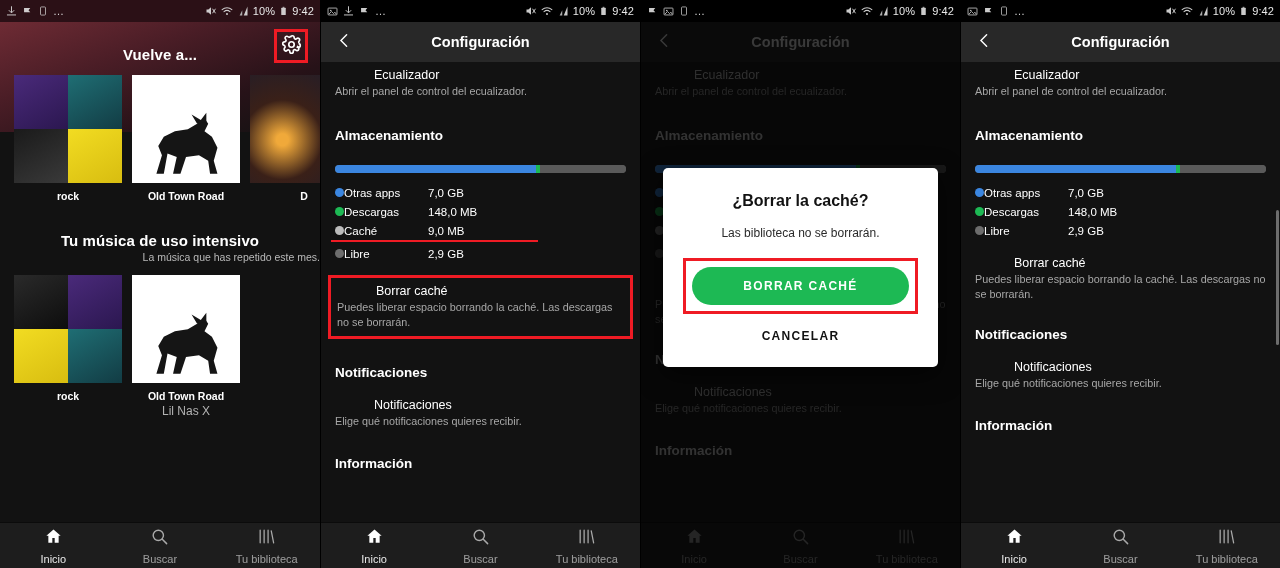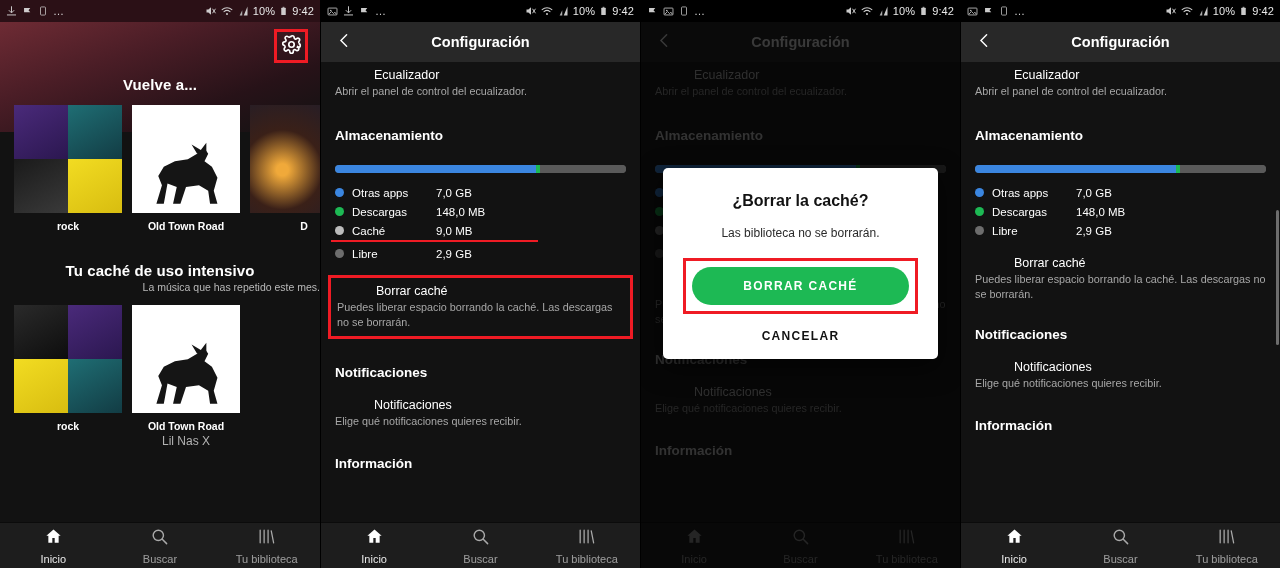--- a/index.html
+++ b/index.html
@@ -108,21 +108,21 @@
 
   .bar {
     height: 8px; border-radius: 4px; background: #5a5a5a; overflow: hidden;
     display: flex; margin: 0 0 0 0;
   }
   .bar .seg { height: 100%; }
 
   .legend { margin-top: 10px; }
   .leg-row { display: flex; align-items: center; height: 19px; position: relative; }
   .dot { width: 9px; height: 9px; border-radius: 50%; flex: 0 0 9px; }
-  .leg-name { color: #fff; font-size: 11.5px; margin-left: 8px; width: 84px; }
+  .leg-name { color: #fff; font-size: 11.5px; margin-left: 0; width: 84px; }
   .leg-val { color: #fff; font-size: 11.5px; }
   .leg-row.underlined::after {
     content: ""; position: absolute; left: -4px; right: 88px; bottom: -2px;
     height: 2.5px; background: #ef1b24;
   }
 
   .hl-box { border: 3px solid #ef1b24; padding: 6px 6px 7px; margin: 0 -7px; }
 
   
   .scroll-hint {
@@ -141,21 +141,21 @@
   .p3 .item-t { color: #767676; }
   .p3 .item-d { color: #5e5e5e; }
   .p3 .leg-name, .p3 .leg-val { color: #6a6a6a; }
   .p3 .back-btn svg { stroke: #8e8e8e; }
 
   
   .dialog {
     position: absolute; z-index: 50;
     left: 22px; right: 22px; top: 168px;
     background: #fff; border-radius: 5px;
-    padding: 24px 16px 12px;
+    padding: 24px 16px 20px;
     text-align: center;
     box-shadow: 0 8px 26px rgba(0,0,0,.6);
   }
   .dlg-title { color: #121212; font-size: 16px; font-weight: bold; }
   .dlg-msg { color: #2a2a2a; font-size: 12px; margin-top: 16px; }
   .dlg-hl { border: 3px solid #ef1b24; margin: 18px 4px 0; padding: 6px; }
   .dlg-confirm {
     display: block; width: 100%;
     background: #1db954; color: #fff;
     border: none; border-radius: 22px;
@@ -231,21 +231,21 @@
     <div class="gear-wrap">
       <span>
         <svg viewBox="0 0 24 24" fill="none" stroke="#fff" stroke-width="1.9">
           <circle cx="12" cy="12" r="3.1"></circle>
           <path d="M19.4 13.6a1.7 1.7 0 00.34 1.87l.06.06a2 2 0 11-2.83 2.83l-.06-.06a1.7 1.7 0 00-1.87-.34 1.7 1.7 0 00-1 1.56V20a2 2 0 11-4 0v-.11a1.7 1.7 0 00-1.11-1.55 1.7 1.7 0 00-1.87.34l-.06.06a2 2 0 11-2.83-2.83l.06-.06a1.7 1.7 0 00.34-1.87 1.7 1.7 0 00-1.56-1H4a2 2 0 110-4h.11a1.7 1.7 0 001.55-1.11 1.7 1.7 0 00-.34-1.87l-.06-.06a2 2 0 112.83-2.83l.06.06a1.7 1.7 0 001.87.34H10a1.7 1.7 0 001-1.56V4a2 2 0 114 0v.11a1.7 1.7 0 001 1.56 1.7 1.7 0 001.87-.34l.06-.06a2 2 0 112.83 2.83l-.06.06a1.7 1.7 0 00-.34 1.87V10a1.7 1.7 0 001.56 1H20a2 2 0 110 4h-.11a1.7 1.7 0 00-1.56 1z"></path>
         </svg>
       </span>
     </div>
 
     <div class="home-scroll">
-      <div style="padding-top:54px">
+      <div style="padding-top:24px">
         <div class="sec-title">Vuelve a...</div>
         <div class="row-cards">
           <div class="card">
             <div class="cover">
               <div class="quad">
                 <div class="q" style="background:linear-gradient(150deg,#4a2a7a,#2b1750)"></div>
                 <div class="q" style="background:linear-gradient(150deg,#1f6e74,#123c44)"></div>
                 <div class="q" style="background:linear-gradient(150deg,#1a1a1a,#3a3a3a)"></div>
                 <div class="q" style="background:linear-gradient(150deg,#f2dc22,#d8bd10)"></div>
               </div>
@@ -261,21 +261,21 @@
             </div>
             <div class="card-label">Old Town Road</div>
           </div>
           <div class="card narrow">
             <div class="cover" style="background:radial-gradient(circle at 30% 60%, #f0a93a 0 6%, #3a2018 40%, #1b1c2e 100%)"></div>
             <div class="card-label">D</div>
           </div>
         </div>
 
         <div style="margin-top:30px">
-          <div class="sec-title">Tu caché de uso intensivo</div>
+          <div class="sec-title">Tu música de uso intensivo</div>
           <div class="sec-sub">La música que has repetido este mes.</div>
           <div class="row-cards">
             <div class="card">
               <div class="cover">
                 <div class="quad">
                   <div class="q" style="background:linear-gradient(150deg,#2a2a2a,#0d0d0d)"></div>
                   <div class="q" style="background:linear-gradient(150deg,#4a2a7a,#2b1750)"></div>
                   <div class="q" style="background:linear-gradient(150deg,#f2dc22,#d8bd10)"></div>
                   <div class="q" style="background:linear-gradient(150deg,#1f6e74,#123c44)"></div>
                 </div>

